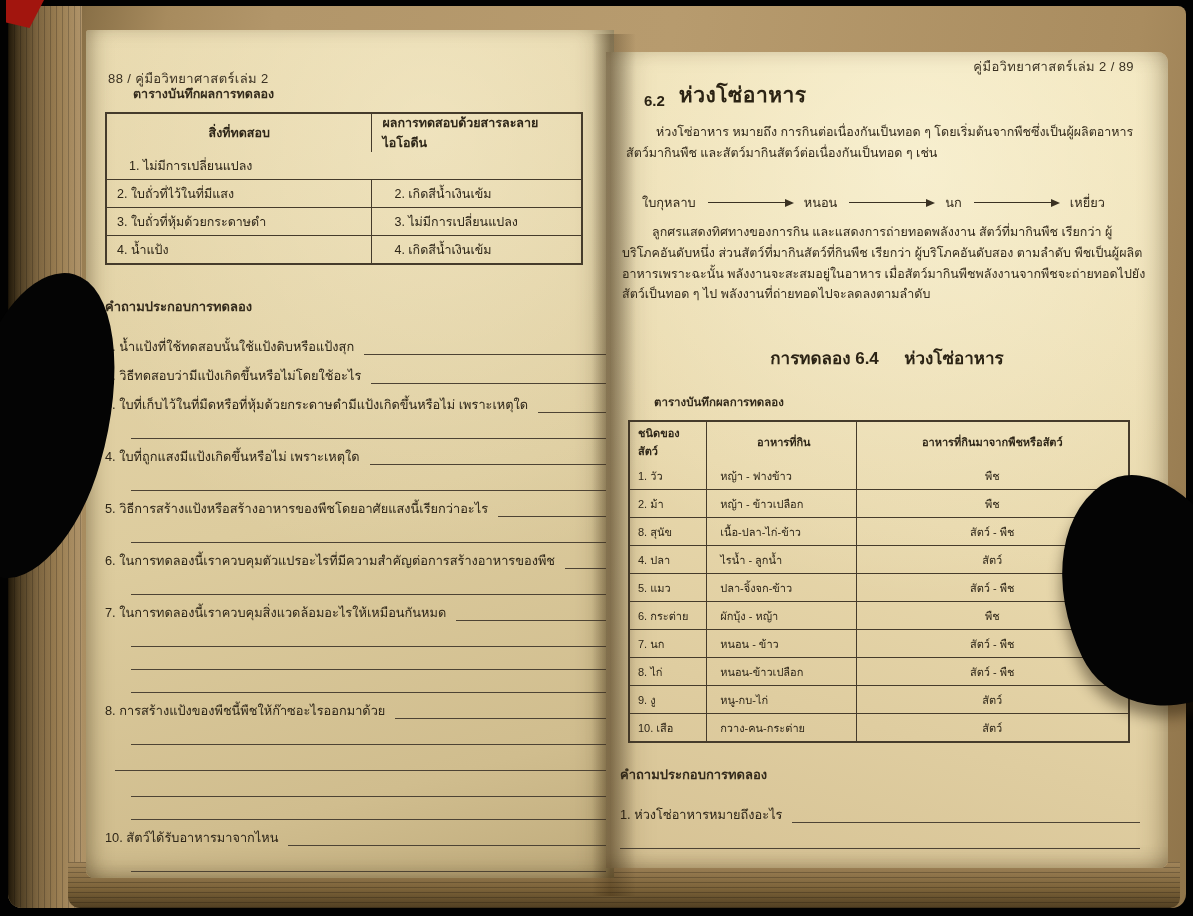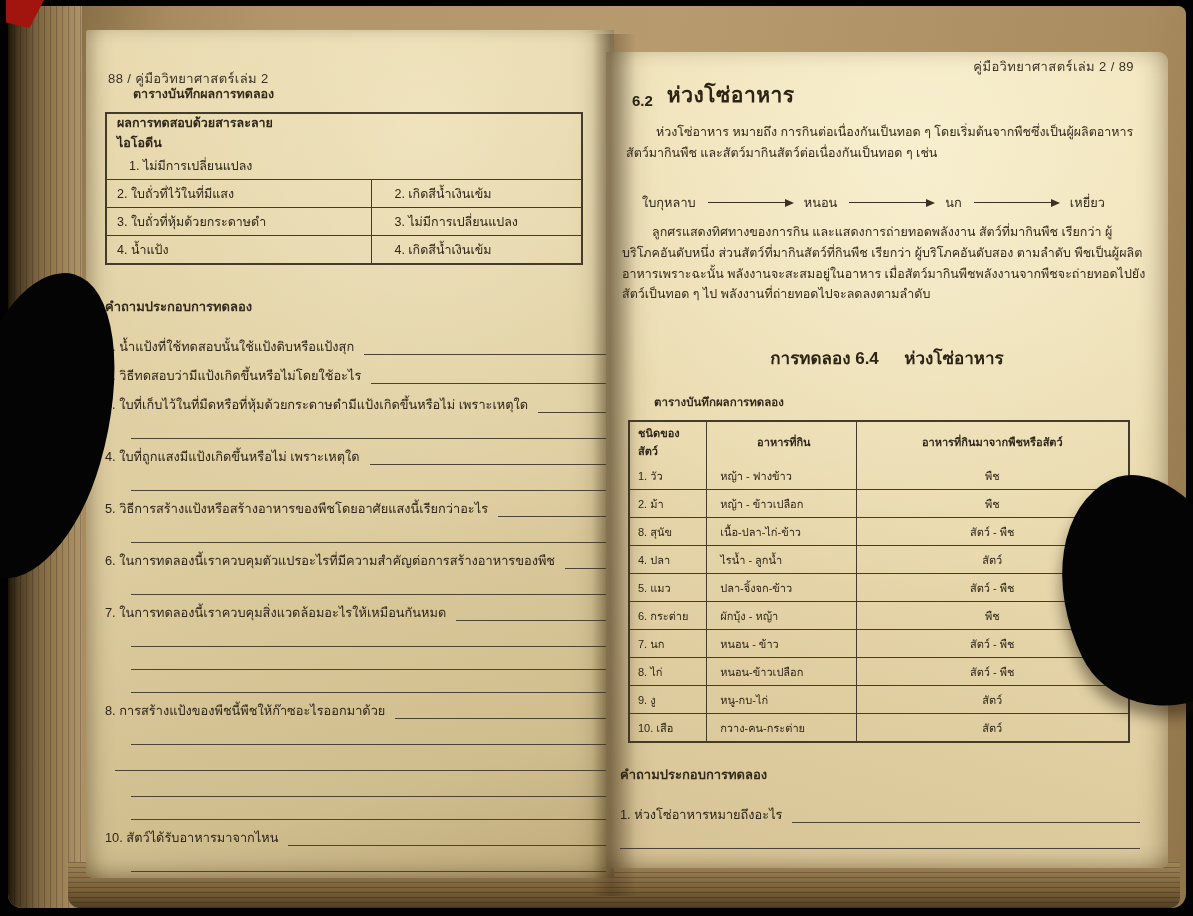--- a/index.html
+++ b/index.html
@@ -62,21 +62,21 @@
 
   .lp-questions{position:absolute;left:19px;top:266px;right:8px;font-size:12.8px;}
   .q-heading{font-weight:bold;font-size:13px;margin-bottom:12px;color:#332a1b;}
   .q{display:flex;align-items:flex-end;height:29px;}
   .q .qtext{white-space:nowrap;padding-bottom:1px;}
   .q .blank{flex:1;margin-left:10px;margin-bottom:3px;border-bottom:1.3px solid #4d4334;}
   .xline{height:23px;margin-left:26px;border-bottom:1.3px solid #4d4334;}
 
   
   .rp-header{right:34px;top:4px;left:auto;}
-  .rp-section{position:absolute;left:26px;top:26px;display:flex;align-items:flex-end;color:#2b2314;text-align:center;}
+  .rp-section{position:absolute;left:38px;top:26px;display:flex;align-items:flex-end;color:#2b2314;text-align:center;}
   .rp-section .num{font-size:15px;font-weight:bold;margin-right:14px;padding-bottom:2px;}
   .rp-section .title{font-size:21px;font-weight:bold;letter-spacing:.5px;}
   .rp-par{position:absolute;font-size:12.5px;line-height:1.66;text-indent:30px;color:#342b1c;}
   .rp-p1{left:20px;top:70px;width:518px;}
   .rp-p2{left:16px;top:170px;width:526px;}
   .food-chain{position:absolute;left:36px;top:140px;width:472px;display:flex;align-items:center;font-size:12.8px;color:#342b1c;}
   .fc-item{white-space:nowrap;}
   .arrow{position:relative;flex:1;max-width:84px;height:1.4px;background:#3a3122;margin:0 12px;}
   .arrow::after{content:'';position:absolute;right:-2px;top:-3.3px;width:0;height:0;
     border-left:9px solid #3a3122;border-top:4px solid transparent;border-bottom:4px solid transparent;}
@@ -106,20 +106,21 @@
   <div class="book">
     <div class="spine-edge"></div>
     <div class="bottom-edge"></div>
 
     <div class="page page-left">
       <div class="hdr lp-header">88 / คู่มือวิทยาศาสตร์เล่ม 2</div>
       <div class="caption lp-caption">ตารางบันทึกผลการทดลอง</div>
 
       <div class="ltable">
         <div class="lrow lhead">
+          <div class="cell lc1">สิ่งที่ทดสอบ</div>
           <div class="cell lc2">ผลการทดสอบด้วยสารละลายไอโอดีน</div>
         </div>
         <div id="left-table-rows">
             <div class="lrow">
               <div class="cell lc2">1. ไม่มีการเปลี่ยนแปลง</div>
             </div>
             <div class="lrow">
               <div class="cell lc1">2. ใบถั่วที่ไว้ในที่มีแสง</div>
               <div class="cell lc2">2. เกิดสีน้ำเงินเข้ม</div>
             </div>

